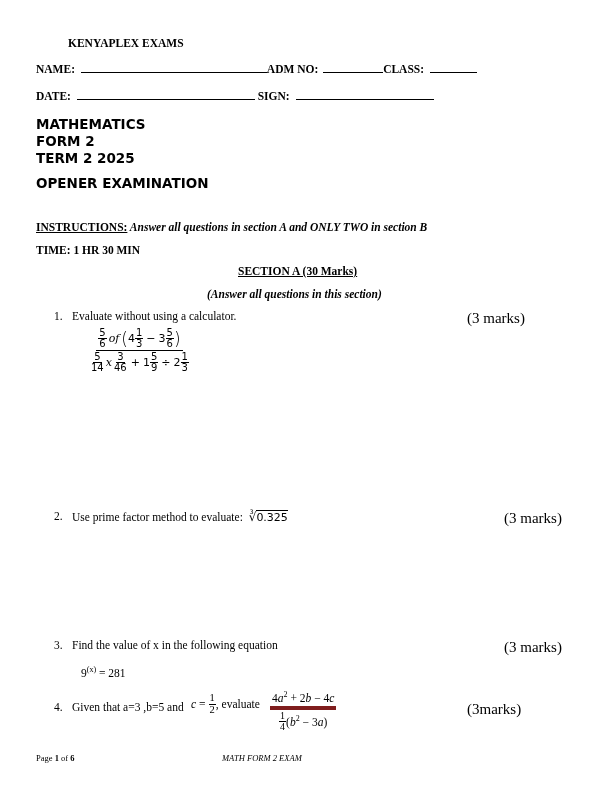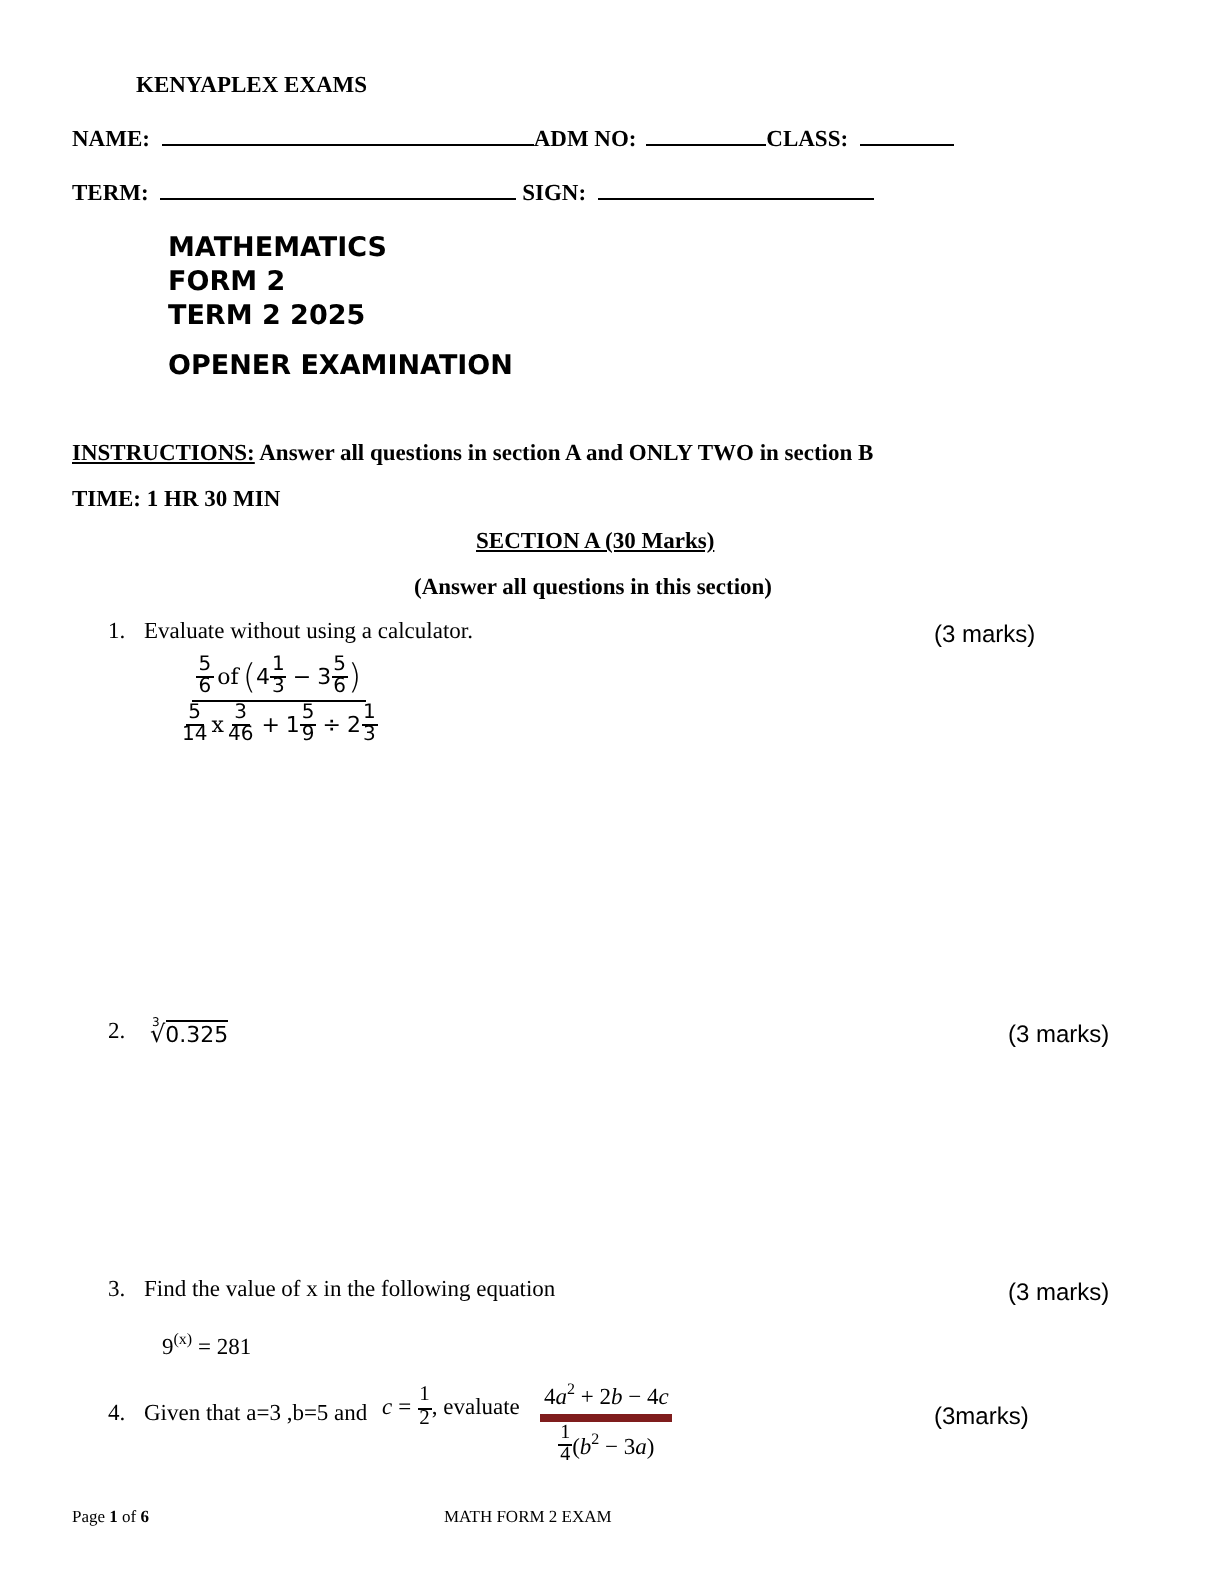--- a/index.html
+++ b/index.html
@@ -1,46 +1,46 @@
 <!DOCTYPE html>
 <html><head>
   <meta charset="utf-8">
   <style>
     html, body { margin: 0; padding: 0; background: #ffffff; }
     body { width: 612px; height: 792px; position: relative; overflow: hidden; color: #000; font-family: "Liberation Serif", serif; }
     .abs { position: absolute; }
     .hdr { font-family: "Liberation Serif", serif; font-weight: bold; font-size: 11.5px; }
     .line { display: inline-block; border-bottom: 1px solid #000; height: 9px; vertical-align: baseline; }
-    .title { font-family: "DejaVu Sans", sans-serif; font-weight: bold; font-size: 13.5px; line-height: 17px; margin-left: 48px; }
+    .title { font-family: "DejaVu Sans", sans-serif; font-weight: bold; font-size: 13.5px; line-height: 17px; }
     .serif { font-family: "Liberation Serif", serif; font-size: 11.5px; }
     .bold { font-weight: bold; text-align: right; }
-    .ital { }
+    .ital { font-style: italic; }
     .ul { text-decoration: underline; }
-    .marks { font-family: Liberation Sans, sans-serif; font-size: 12px; }
+    .marks { font-family: Liberation Serif, serif; font-size: 15px; }
     .frac { display: inline-flex; flex-direction: column; align-items: center; vertical-align: middle; line-height: 1; }
     .frac .num { border-bottom: 1px solid #000; padding: 0 1px; }
     .frac .den { padding: 0 1px; }
     .mathi { font-family: "Liberation Serif", serif; font-style: italic; font-size: 11.5px; }
     .small { font-size: 8px; }
     .footer { font-family: "Liberation Serif", serif; font-size: 8.5px; }
   </style>
 </head>
 <body>
 
 <div class="abs hdr" style="left:36px; top:37px;margin-left:32px;">KENYAPLEX EXAMS</div>
 
 <div class="abs hdr" style="left:36px; top:63px; white-space:nowrap;">
   <span>NAME:</span>
   <span class="line" style="width:186px; margin-left:3px;"></span><span>ADM NO:</span>
   <span class="line" style="width:60px; margin-left:2px;"></span><span>CLASS:</span>
   <span class="line" style="width:47px; margin-left:3px;"></span>
 </div>
 
 <div class="abs hdr" style="left:36px; top:90px; white-space:nowrap;">
-  <span>TERM:</span>
+  <span>DATE:</span>
   <span class="line" style="width:178px; margin-left:3px;"></span>
   <span>SIGN:</span>
   <span class="line" style="width:138px; margin-left:3px;"></span>
 </div>
 
 <div class="abs title" style="left:36px; top:116px;">
   <div>MATHEMATICS</div>
   <div>FORM 2</div>
   <div>TERM 2 2025</div>
 </div>
@@ -101,20 +101,21 @@
         <span class="frac" style="font-size:10px;">
           <span class="num">1</span>
           <span class="den">3</span>
         </span>
     </div>
   </div>
 </div>
 
 <div class="abs serif" style="left:54px; top:510px;">2.</div>
 <div class="abs serif" style="left:72px; top:510px; white-space:nowrap;">
+  <span>Use prime factor method to evaluate:</span>
   <span style="position:relative; font-family:'DejaVu Sans', sans-serif; font-size:11px; margin-left:3px;">
     <span style="position:absolute; left:1px; top:-3px; font-size:6px;">3</span>
     <span style="font-size:12px;">√</span><span style="border-top:1px solid #000;">0.325</span>
   </span>
 </div>
 <div class="abs marks" style="left:504px; top:510px;">(3 marks)</div>
 
 <div class="abs serif" style="left:54px; top:639px;">3.</div>
 <div class="abs serif" style="left:72px; top:639px;">Find the value of x in the following equation</div>
 <div class="abs marks" style="left:504px; top:639px;">(3 marks)</div>

